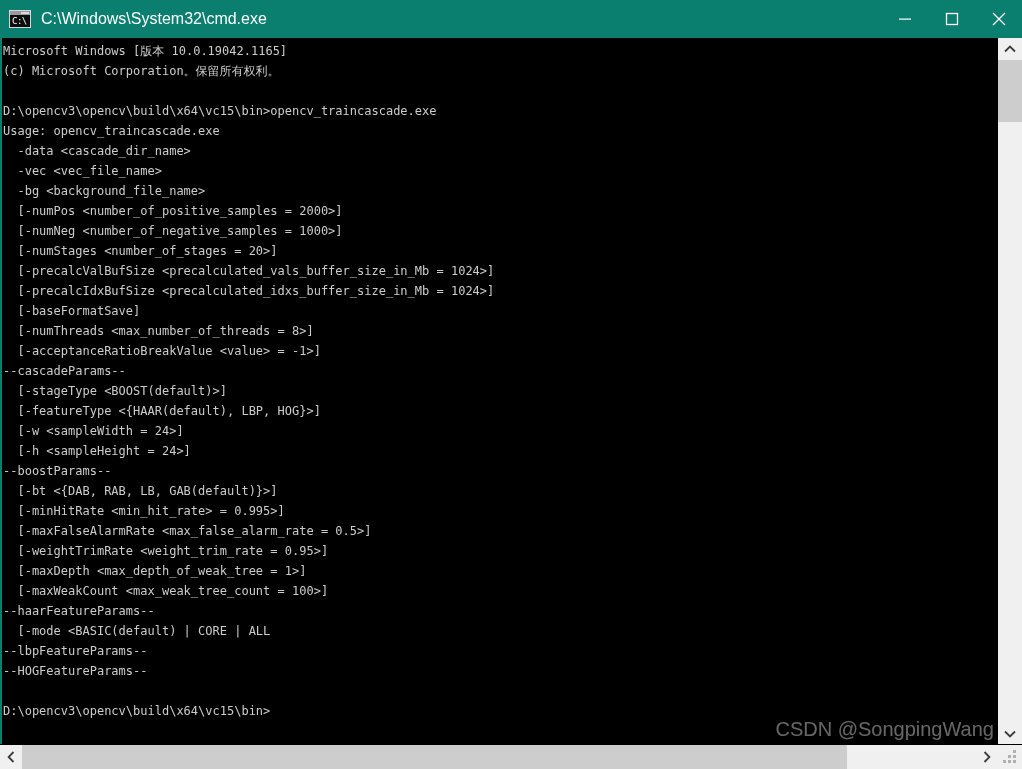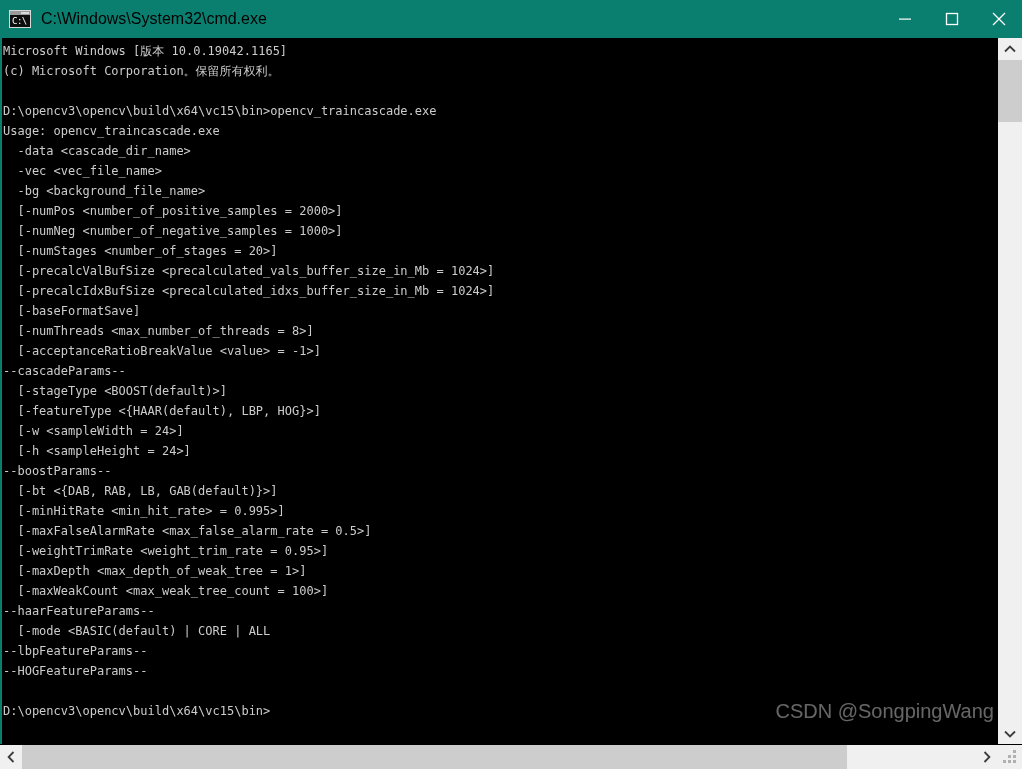--- a/index.html
+++ b/index.html
@@ -73,21 +73,21 @@
     left: 2px;
     top: 5px;
     color: #ffffff;
     font-family: "DejaVu Sans Mono", monospace;
     font-size: 9px;
     line-height: 10px;
     letter-spacing: -0.5px;
     white-space: nowrap;
   }
   #title-text {
-    color: #000000;
+    color: #ffffff;
     font-family: "Liberation Sans", sans-serif;
     font-size: 16px;
     line-height: 20px;
     white-space: nowrap;
     overflow: hidden;
     text-overflow: ellipsis;
   }
   #title-buttons {
     display: flex;
     flex: 0 0 auto;
@@ -213,21 +213,21 @@
     position: absolute;
     width: 3px;
     height: 3px;
     background: #b0b0b0;
   }
 
   
   #watermark {
     position: absolute;
     right: 28px;
-    bottom: 46px;
+    bottom: 28px;
     color: rgba(255,255,255,0.40);
     font-family: "Liberation Sans", sans-serif;
     font-size: 20px;
     line-height: 24px;
     white-space: nowrap;
     pointer-events: none;
     z-index: 10;
   }
   
 </style>

